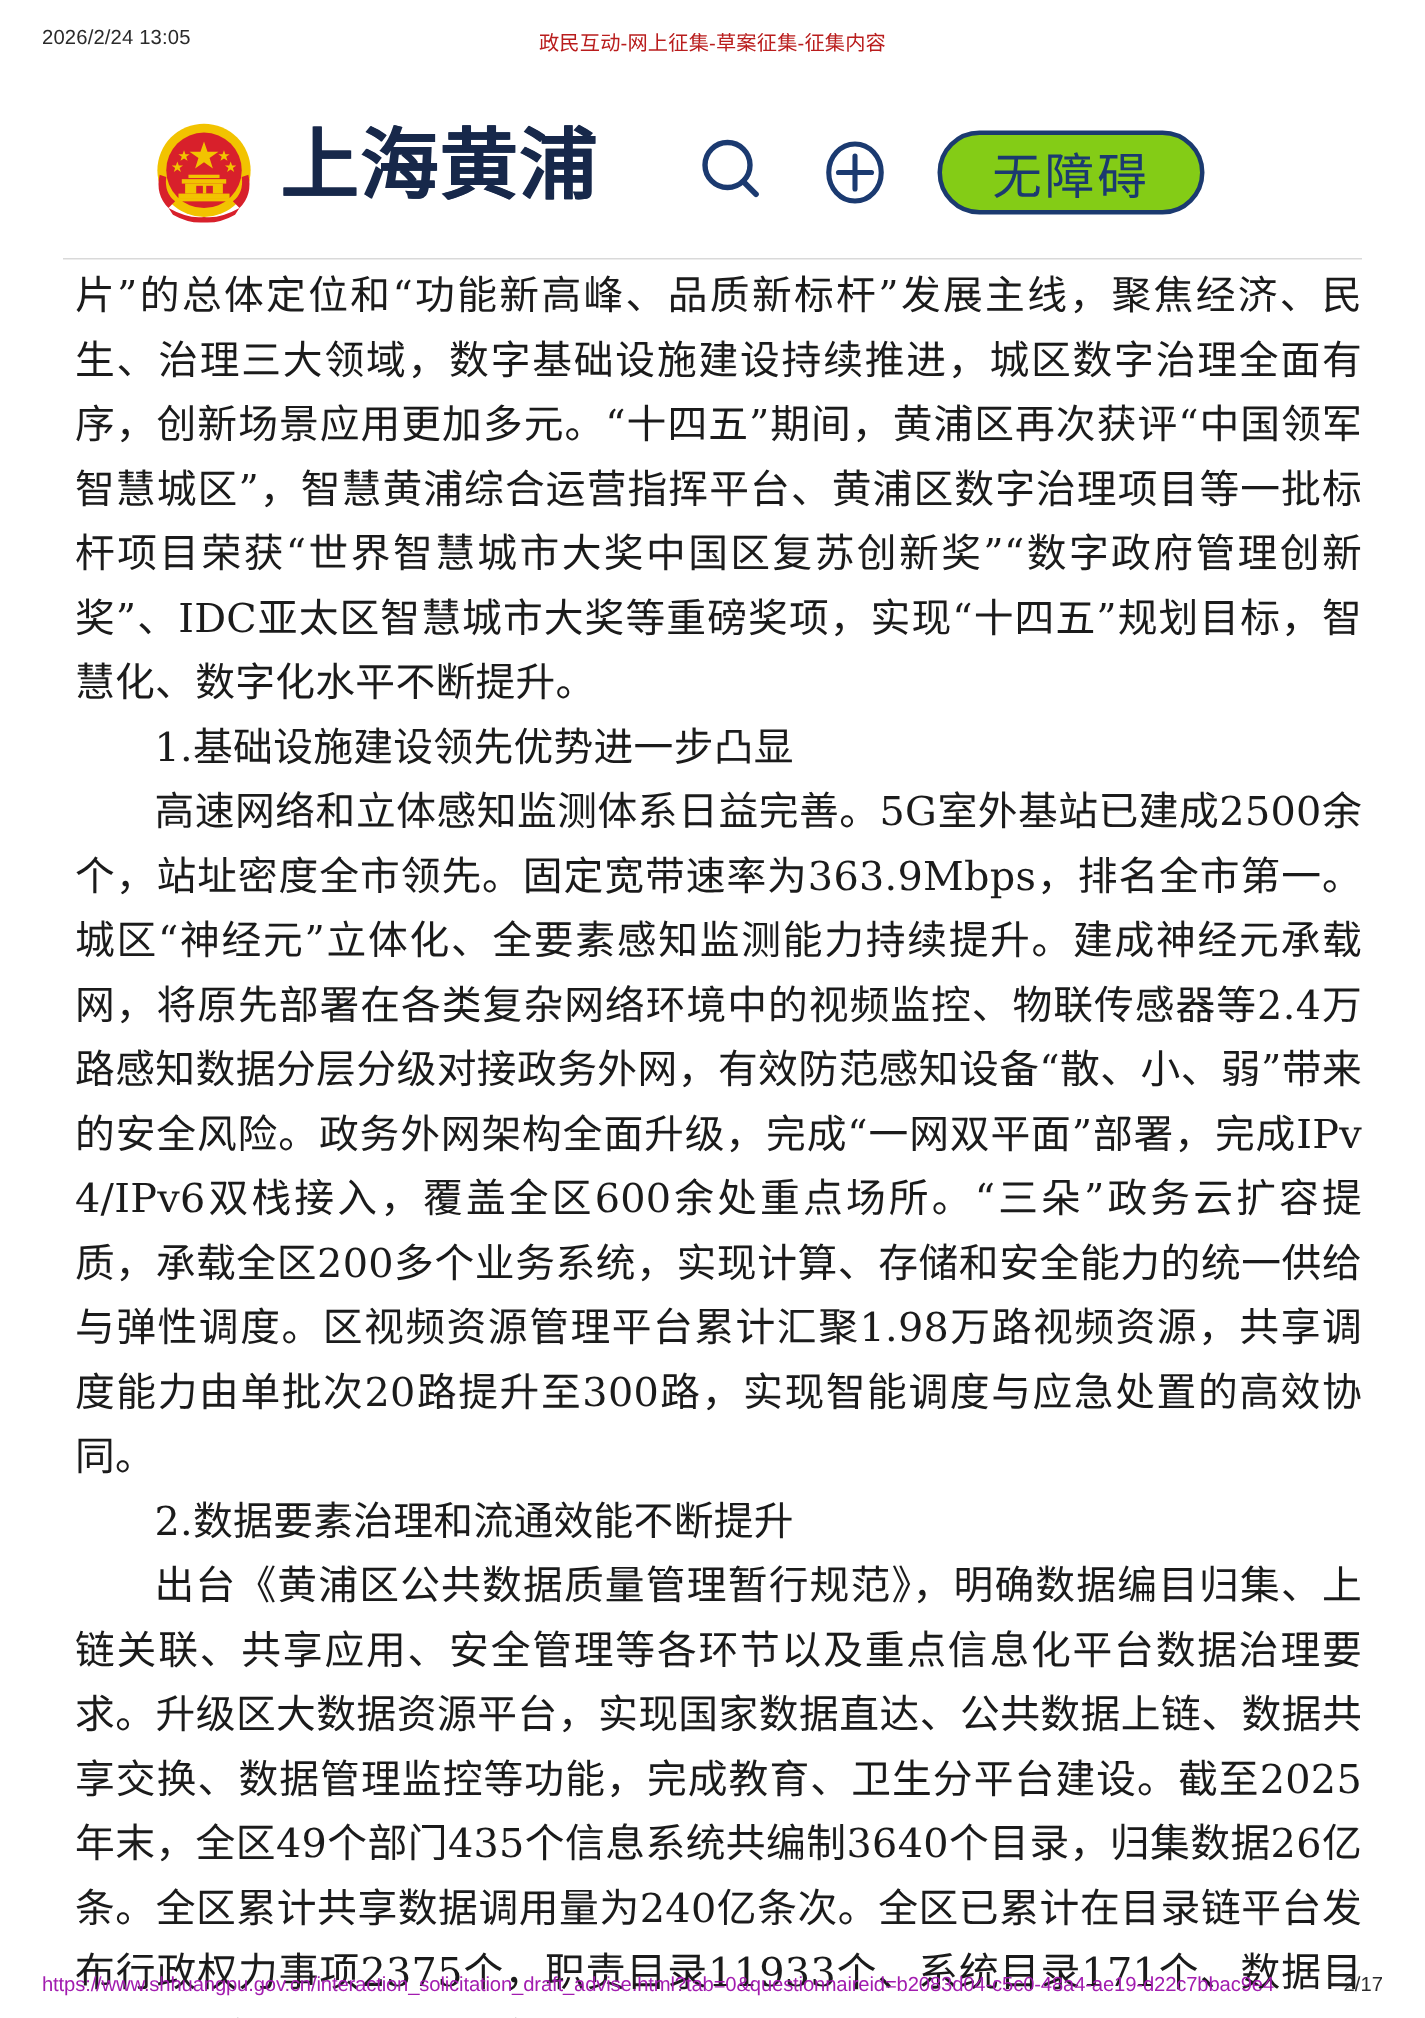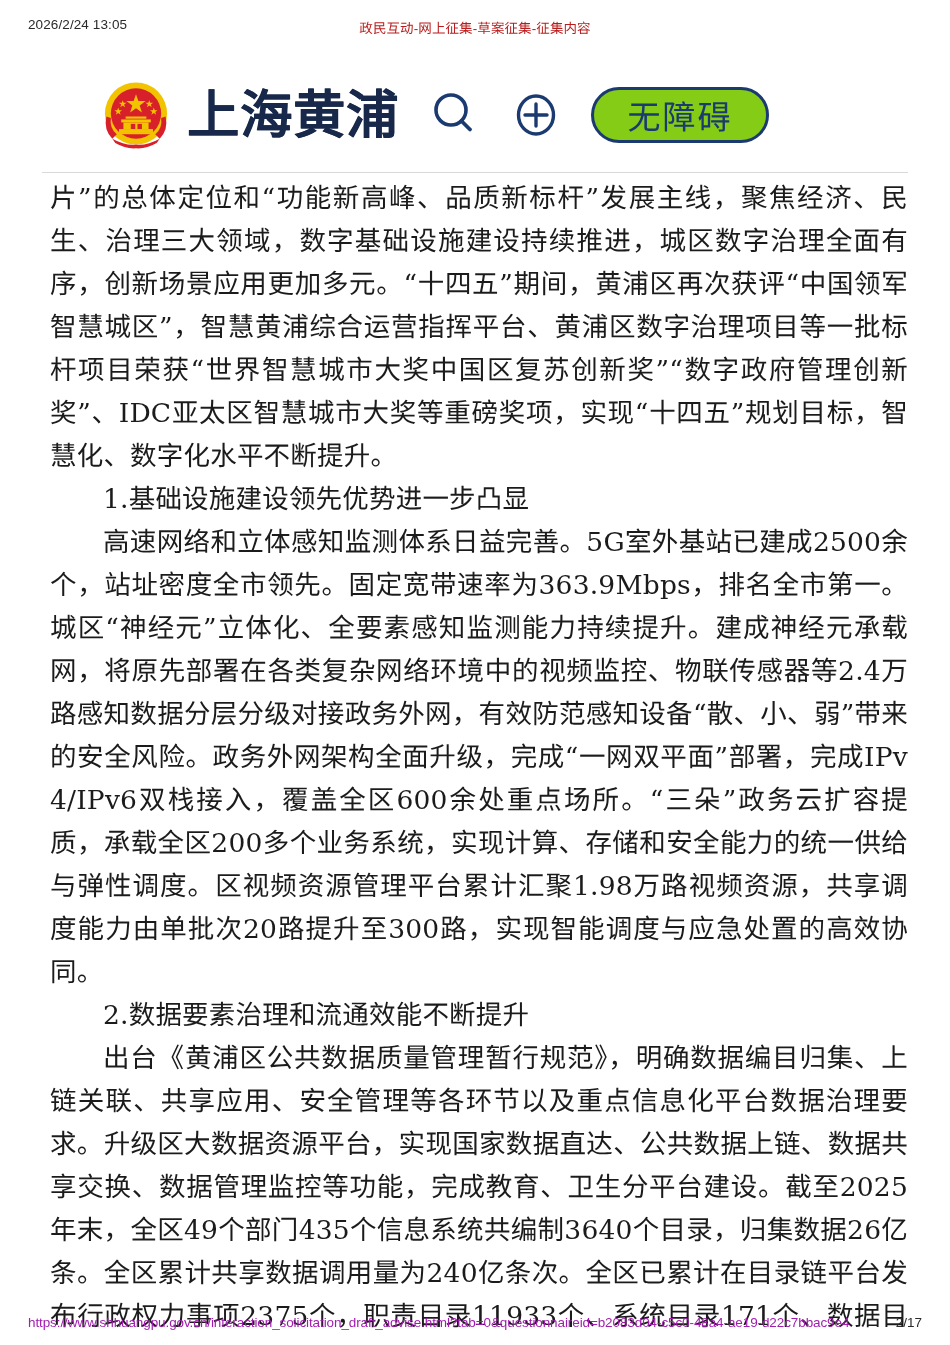--- a/index.html
+++ b/index.html
@@ -72,28 +72,28 @@
   .emblem {
     width: 74px;
     height: 74px;
     position: relative;
     flex: 0 0 auto;
     margin-right: 14px;
   }
   .emblem svg { display: block; width: 74px; height: 74px; }
 
   .logo-word {
-    font-family: Liberation Sans, sans-serif;
+    font-family: Liberation Mono, monospace;
     font-size: 52px;
     font-weight: 800;
     color: #17284a;
     letter-spacing: 1px;
     line-height: 1;
     white-space: nowrap;
-    margin-right: 28px;
+    margin-right: 62px;
     text-shadow: 0.5px 0 0 #17284a;
   }
 
   .hdr-icon {
     flex: 0 0 auto;
     width: 54px;
     height: 54px;
     position: relative;
     margin-right: 28px;
   }

